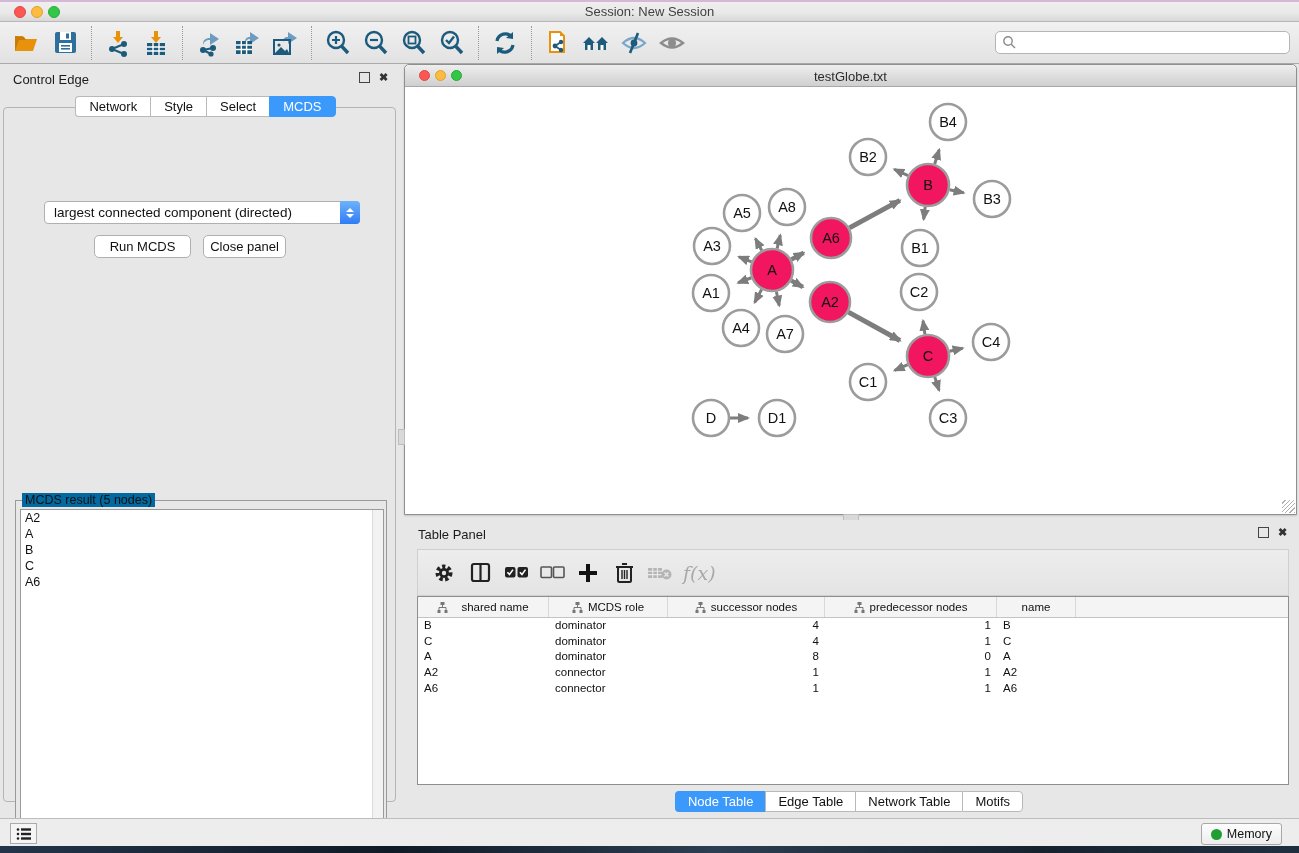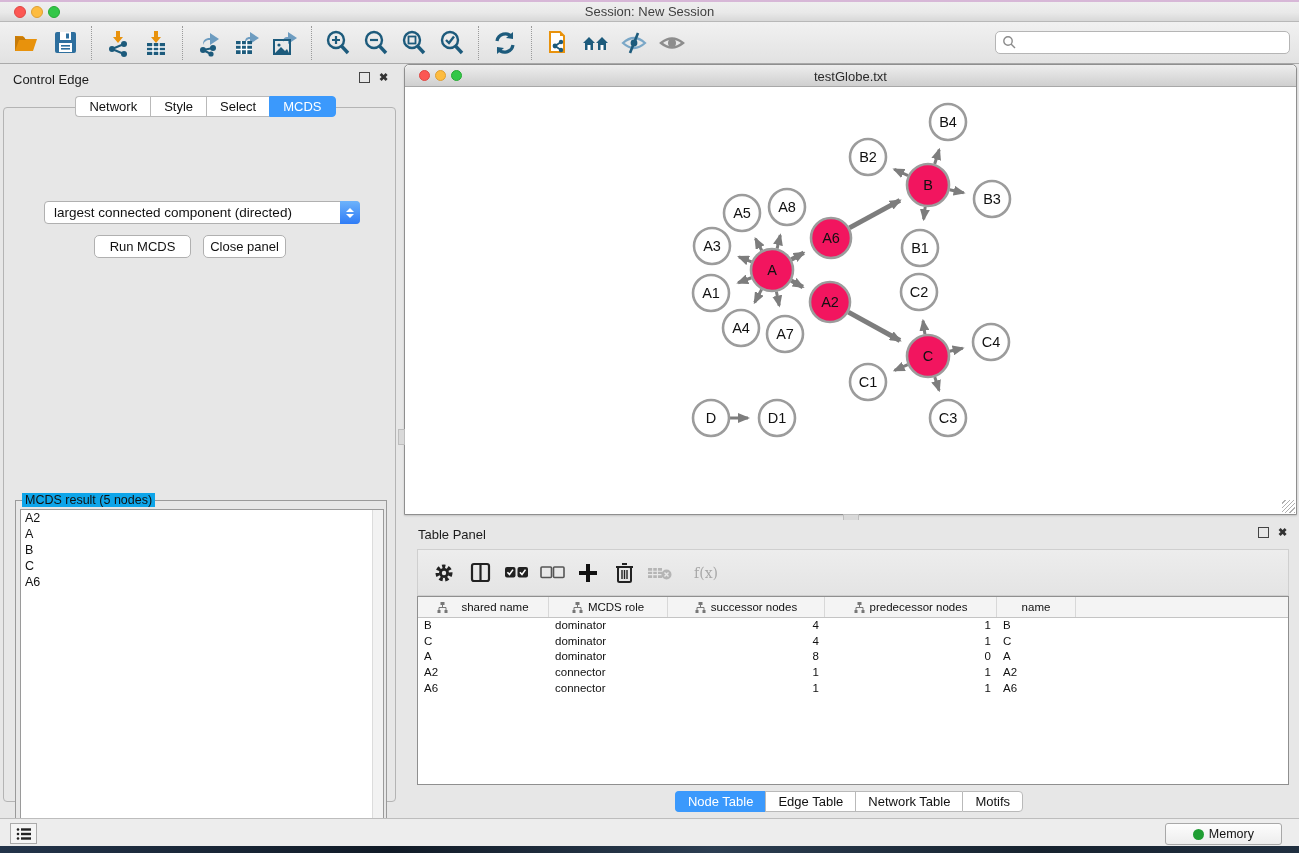--- a/index.html
+++ b/index.html
@@ -47,21 +47,21 @@
   .selectbox .stepper { position:absolute; right:-1px; top:-1px; width:20px; height:23px;
     background:linear-gradient(#6db3fb,#2f7cf6); border-radius:0 4px 4px 0; display:flex; flex-direction:column;
     align-items:center; justify-content:center; }
   .chev { width:0; height:0; border-left:4px solid transparent; border-right:4px solid transparent; margin:1px 0; }
   .chev.up { border-bottom:4px solid #fff; }
   .chev.down { border-top:4px solid #fff; }
   .cp-btn { position:absolute; top:127px; height:23px; background:#fff; border:1px solid #b0b0b0;
     border-radius:5px; font-size:13px; text-align:center; line-height:21px; color:#111; }
   .result-group { position:absolute; left:11px; top:392px; width:372px; height:344px;
     border:1px solid #9a9a9a; background:#e7e7e7; }
-  .result-legend { position:absolute; left:6px; top:-8px; background:#0ea5e9; padding:0 3px; font-size:12.5px; color:#111; }
+  .result-legend { position:absolute; left:6px; top:-8px; background:#0369a1; padding:0 3px; font-size:12.5px; color:#111; }
   .result-list { position:absolute; left:4px; top:8px; width:364px; height:332px; background:#fff;
     border:1px solid #9a9a9a; overflow:hidden; }
   .result-scroll { position:absolute; right:0; top:0; width:11px; height:100%; background:#f2f2f2; border-left:1px solid #dcdcdc; }
   .result-item { font-size:12.5px; line-height:16px; padding-left:4px; color:#111; }
 
   
   .net-window { position:absolute; left:404px; top:64px; width:893px; height:451px;
     border:1px solid #8f8f8f; border-radius:5px 5px 0 0; background:#fff; box-shadow:0 1px 2px rgba(0,0,0,.15); }
   .net-titlebar { position:absolute; left:0; top:0; width:100%; height:22px;
     background:linear-gradient(#eeeeee,#cfcfcf); border-bottom:1px solid #a8a8a8; border-radius:5px 5px 0 0; }
@@ -72,39 +72,39 @@
     background:repeating-linear-gradient(135deg, transparent 0 2px, #b0b0b0 2px 3px); }
   .split-handle-v { position:absolute; left:398px; top:429px; width:7px; height:16px; background:#d9d9d9; border:1px solid #bdbdbd; }
   .split-handle-h { position:absolute; left:843px; top:514px; width:16px; height:7px; background:#d9d9d9; border:1px solid #bdbdbd; }
 
   
   .table-panel { position:absolute; left:399px; top:520px; width:900px; height:298px; background:#e7e7e7; }
   .tp-title { position:absolute; left:19px; top:7px; font-size:13px; color:#1c1c1c; }
   .tp-toolbar { position:absolute; left:18px; top:29px; width:872px; height:47px;
     background:linear-gradient(#ededed,#e4e4e4); border:1px solid #cfcfcf; display:flex; align-items:center; padding-left:8px; }
   .tp-tool { width:30px; height:30px; display:flex; align-items:center; justify-content:center; margin:0 3px; }
-  .fx { font-family:"DejaVu Serif", serif; font-size:14px; color:#a8a8a8; margin-left:16px; }
+  .fx { font-family:"DejaVu Serif", serif; font-style:italic; font-size:19px; color:#a8a8a8; margin-left:5px; }
   .tp-table { position:absolute; left:18px; top:76px; width:872px; height:189px; background:#fff; border:1px solid #8f8f8f; }
   .tp-head { display:flex; height:21px; background:#f4f4f4; border-bottom:1px solid #c4c4c4; }
   .tp-hcell { display:flex; align-items:center; justify-content:center; gap:5px; font-size:11.5px; color:#111;
     border-right:1px solid #d8d8d8; overflow:hidden; }
   .tp-row { display:flex; height:15.7px; }
   .tp-cell { font-size:11.5px; line-height:15.7px; color:#111; padding:0 6px; overflow:hidden; }
   .tp-tabs { position:absolute; left:0; top:271px; width:100%; display:flex; justify-content:center; }
   .tp-tab { height:21px; padding:0 12px; background:#fff; border:1px solid #b9b9b9; border-right:none;
     font-size:13px; line-height:20px; color:#111; }
   .tp-tab:first-child { border-radius:4px 0 0 4px; }
   .tp-tab:last-child { border-right:1px solid #b9b9b9; border-radius:0 4px 4px 0; }
   .tp-tab.active { background:#3b99fc; border-color:#3b99fc; color:#fff; }
 
   
   .statusbar { position:absolute; left:0; top:818px; width:1299px; height:28px; background:#ededed; border-top:1px solid #bdbdbd; }
   .list-btn { position:absolute; left:10px; top:4px; width:27px; height:21px; background:#f5f5f5;
     border:1px solid #ababab; display:flex; align-items:center; justify-content:center; }
-  .memory-btn { position:absolute; right:17px; top:4px; height:22px; padding:0 27px; background:linear-gradient(#fdfdfd,#ededed);
+  .memory-btn { position:absolute; right:17px; top:4px; height:22px; padding:0 9px; background:linear-gradient(#fdfdfd,#ededed);
     border:1px solid #a8a8a8; border-radius:3px; display:flex; align-items:center; gap:5px; font-size:12.5px; color:#111; }
   .memory-dot { width:11px; height:11px; border-radius:50%; background:#1f9e33; }
   .desktop-strip { position:absolute; left:0; top:846px; width:1299px; height:7px;
     background:linear-gradient(90deg,#23344a,#101a26 30%,#2c3e52 55%,#16222e 80%,#202f40); }
 </style>
 </head>
 <body>
 
 <div class="mac-titlebar">
   <span class="tl red"></span>

